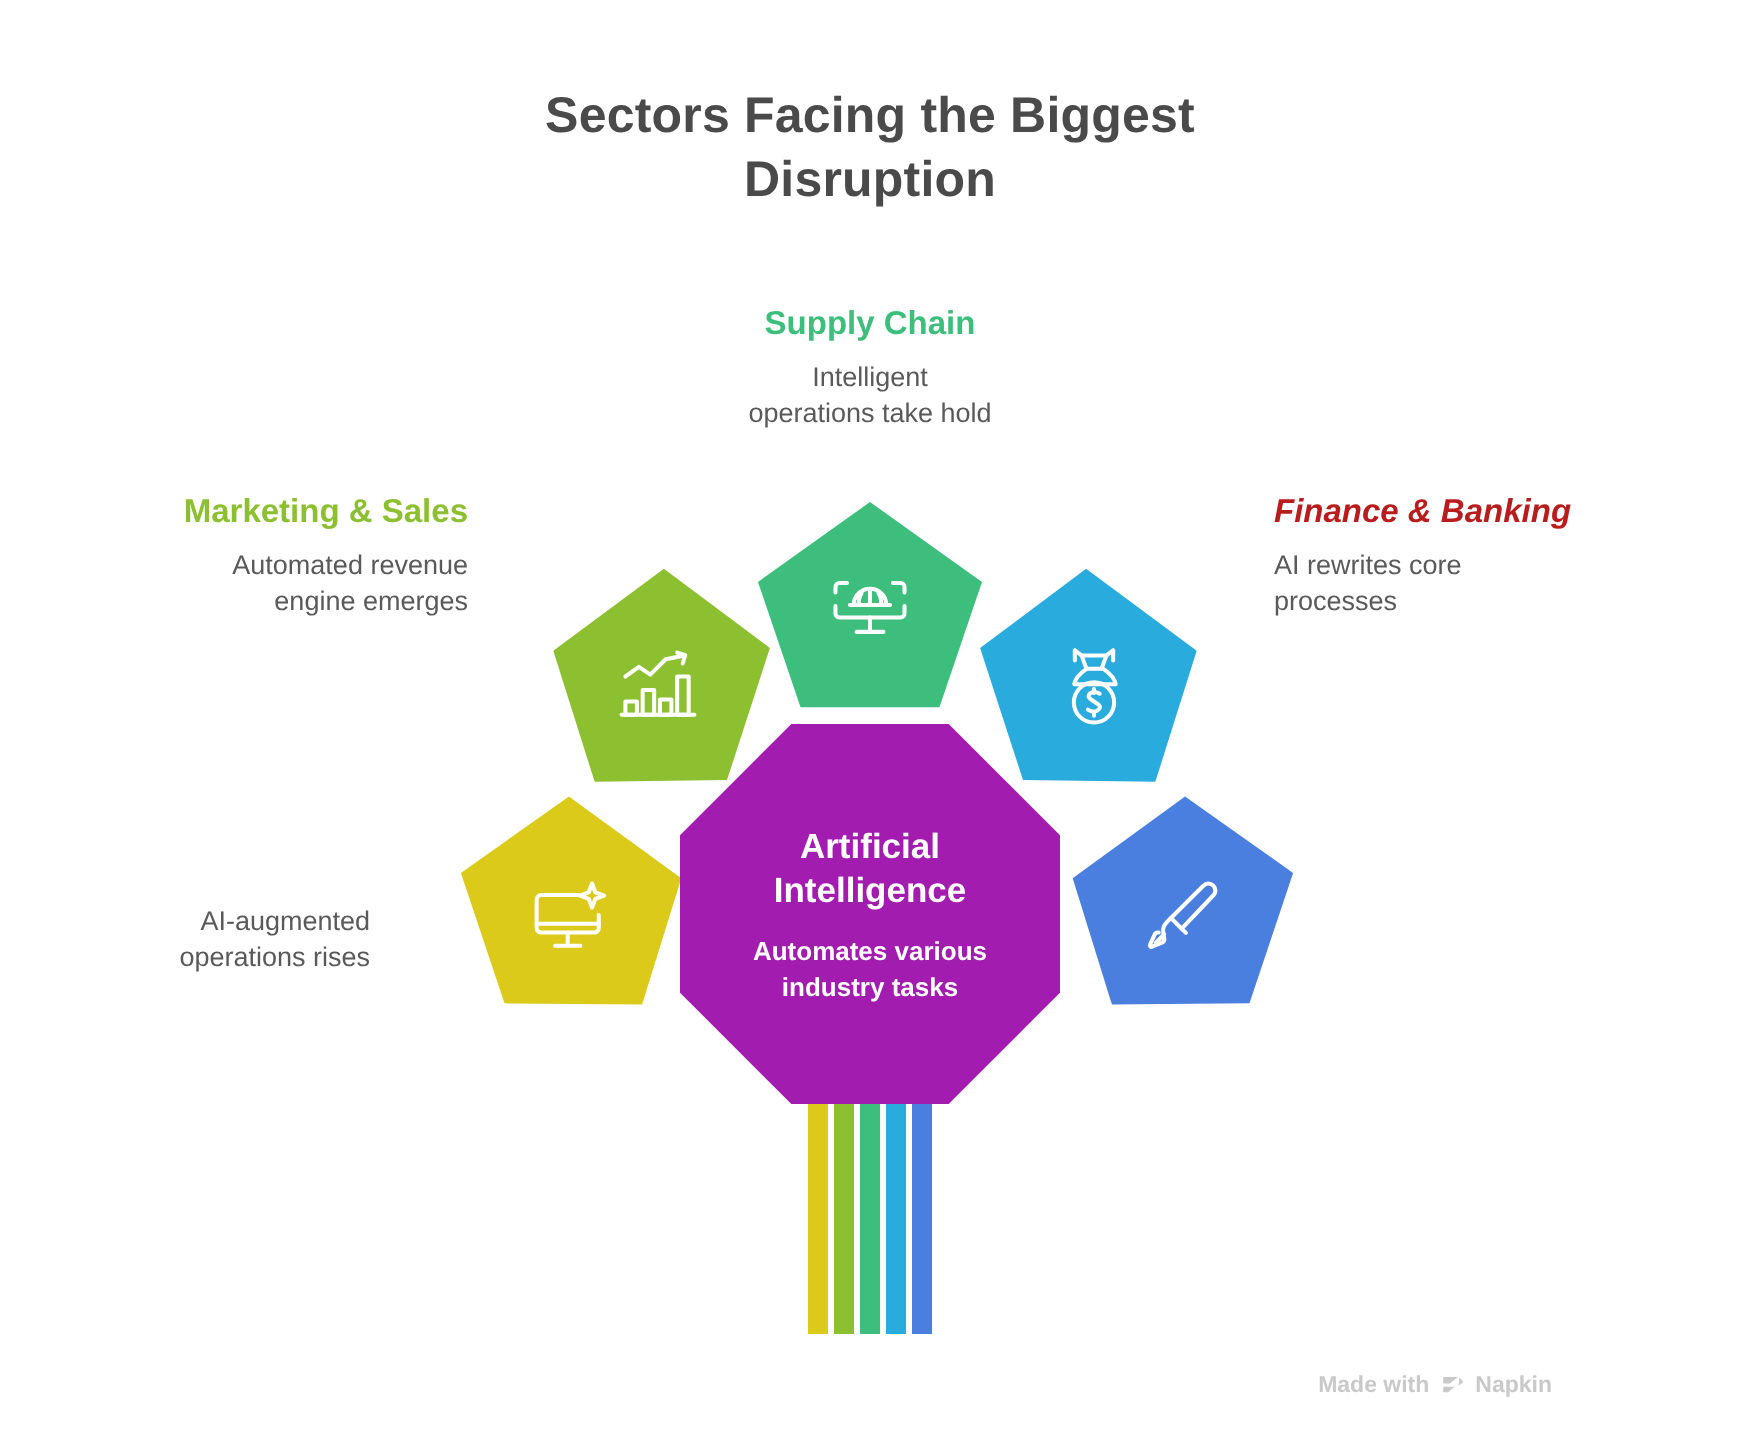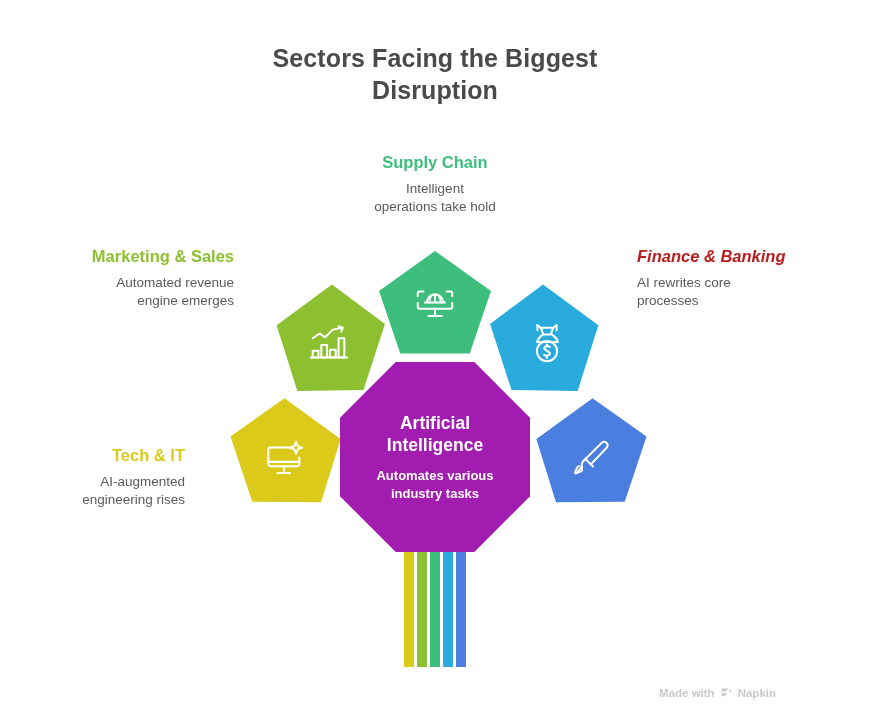--- a/index.html
+++ b/index.html
@@ -233,24 +233,23 @@
 
   <div class="label l" id="lbl-finance">
     <div class="hd" style="color: #b91c1c; font-style: italic;">Finance &amp; Banking</div>
     <div class="bd">
       <span>AI rewrites core</span><br>
       <span>processes</span>
     </div>
   </div>
 
   <div class="label r" id="lbl-tech">
-    <div class="hd" style="color: rgb(219, 202, 26);">Tech &amp; IT</div>
     <div class="bd">
       <span>AI-augmented</span><br>
-      <span>engineering rises</span>
+      <span>operations rises</span>
     </div>
   </div>
 
 
   <div id="watermark">
     <span>Made with</span>
     <span class="wm-logo">
       <svg viewBox="0 0 16 16" fill="#c9c9c9">
         <path d="M2 3 L11 3 L6 7 L2 7 Z"></path>
         <path d="M2 9 L9 9 L5 12.5 L2 12.5 Z"></path>

